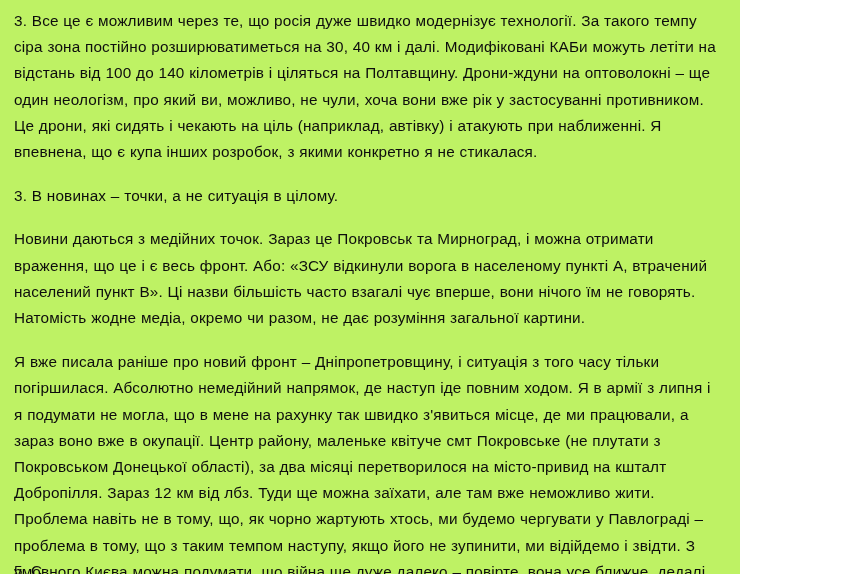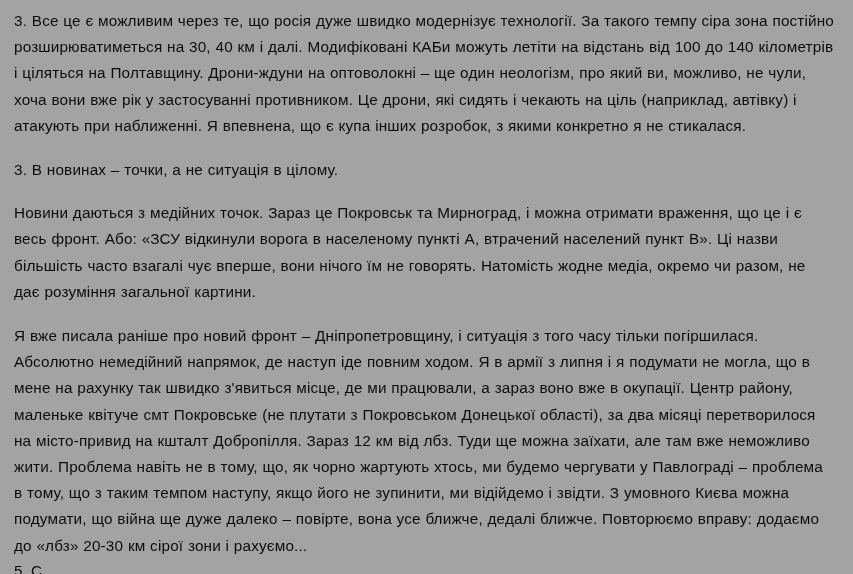--- a/index.html
+++ b/index.html
@@ -9,25 +9,25 @@
   }
   body {
     width: 853px;
     height: 574px;
     overflow: hidden;
     font-family: "Liberation Sans", sans-serif;
     color: #000000;
   }
   .page {
     position: relative;
-    width: 853px;
+    width: 740px;
     height: 574px;
     box-sizing: border-box;
     padding: 8px 18px 0 14px;
-    background: #a3a3a3;
+    background: #bef264;
   }
   .para {
     font-size: 15.3px;
     line-height: 26.2px;
     color: #0d0d0d;
     margin: 0 0 18px 0;
     text-align: left;
     letter-spacing: 0.01em;
     word-spacing: 0.02em;
   }

